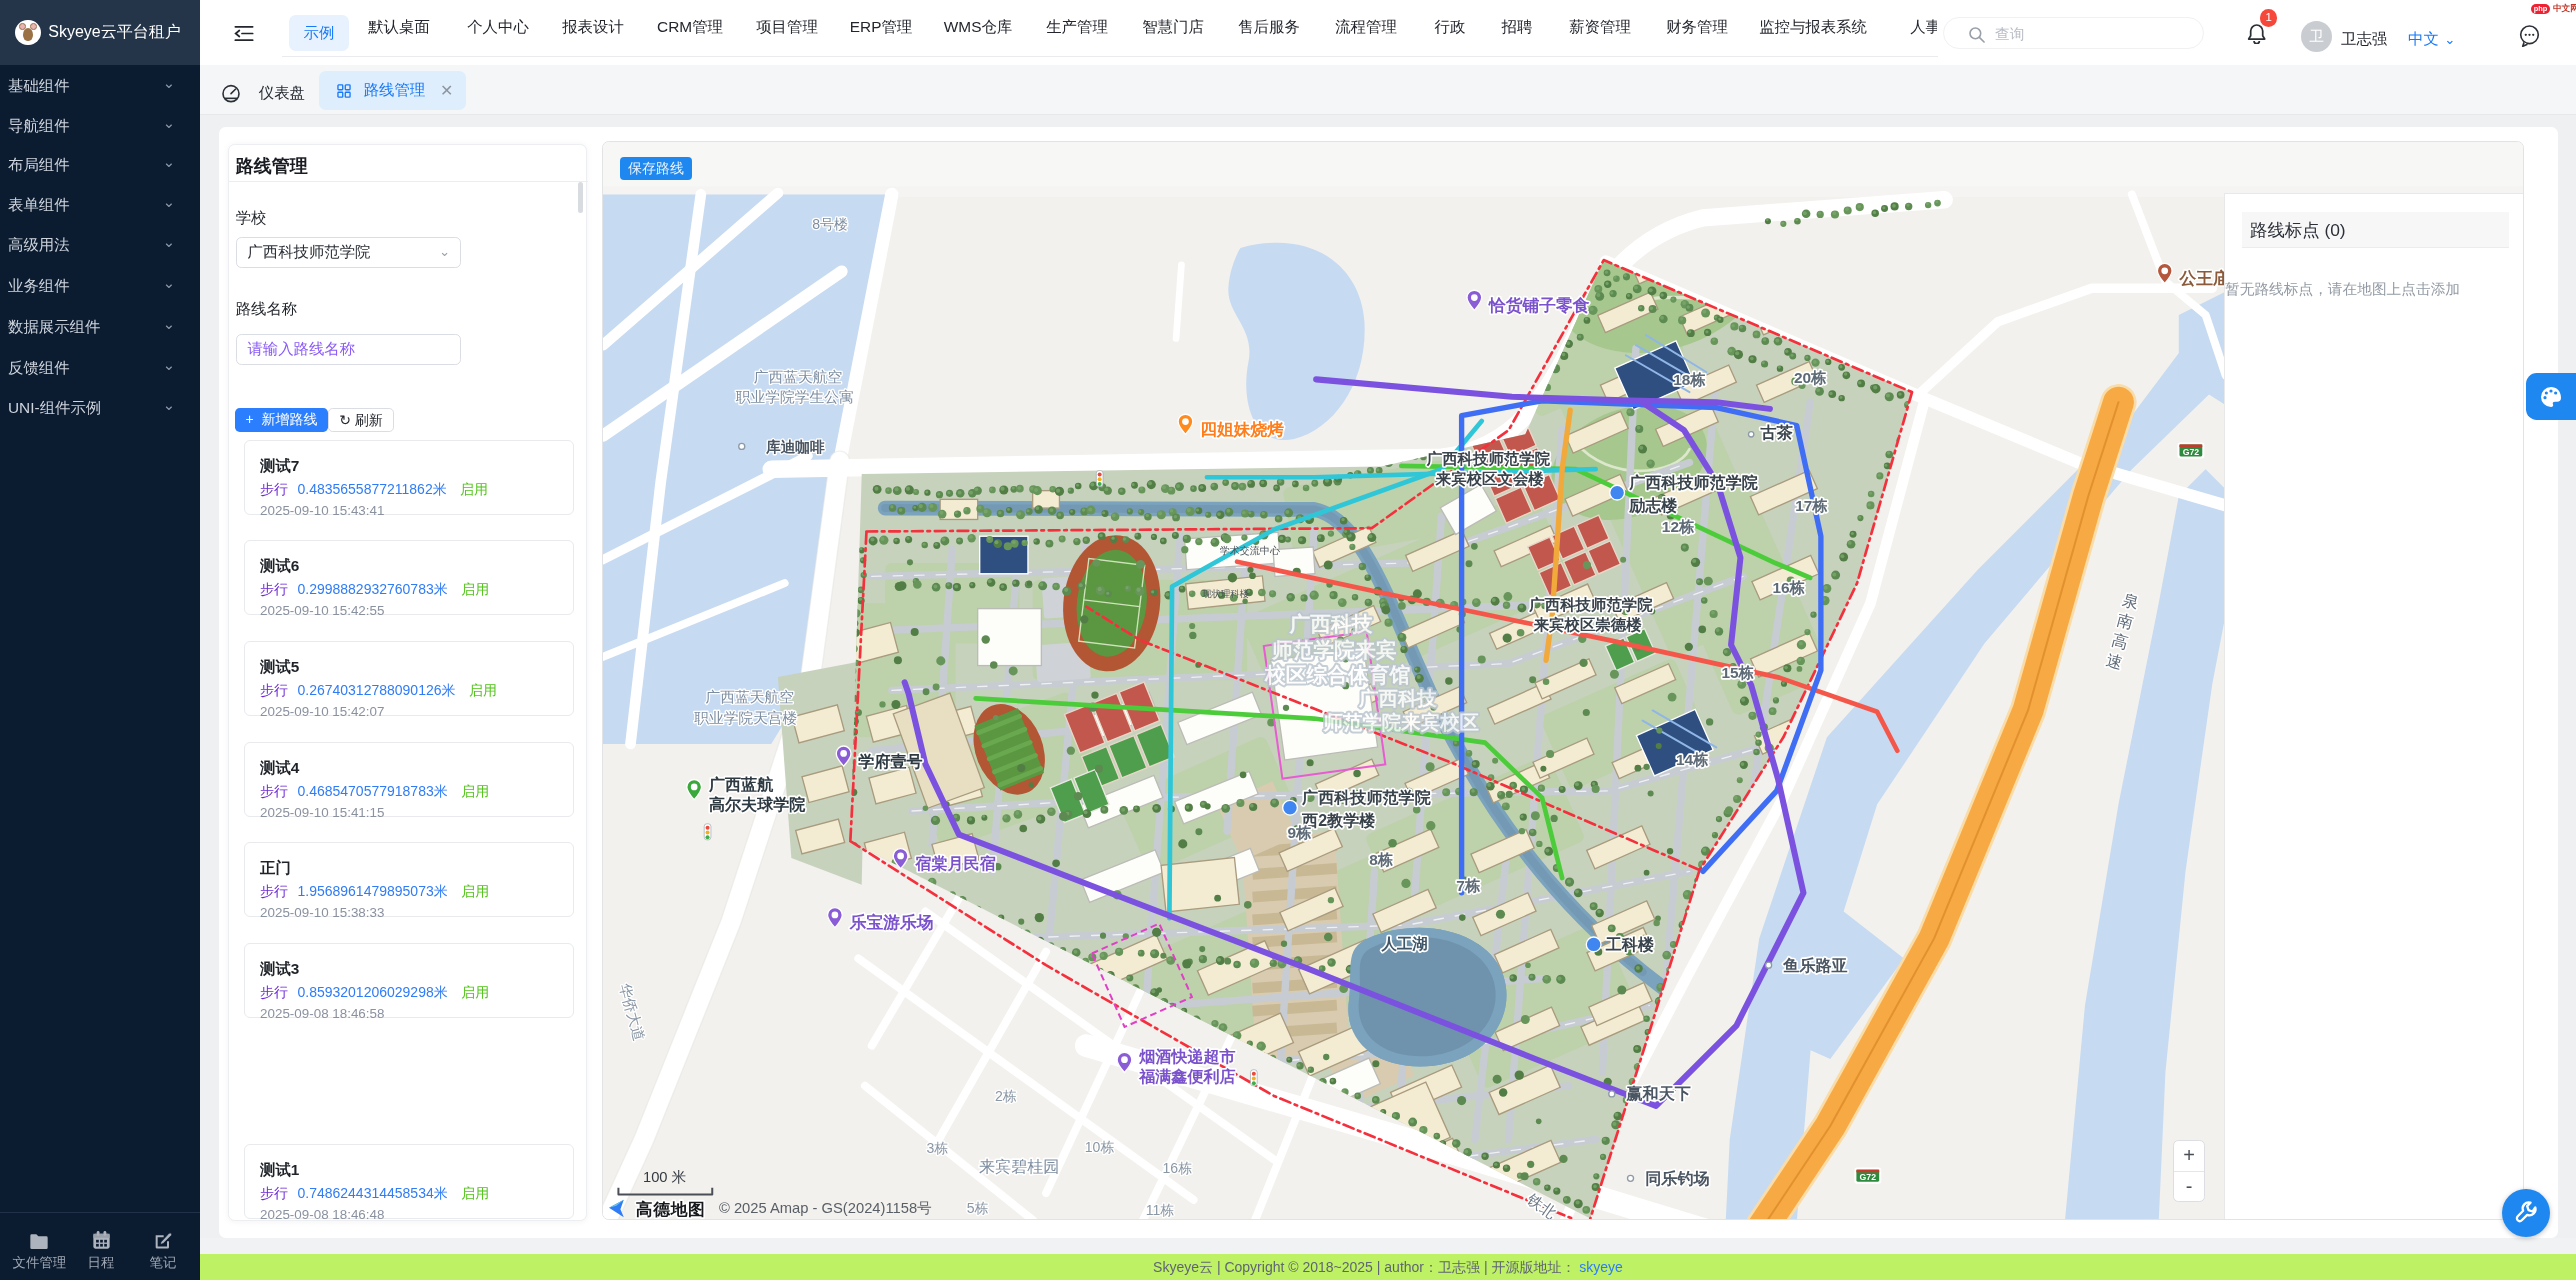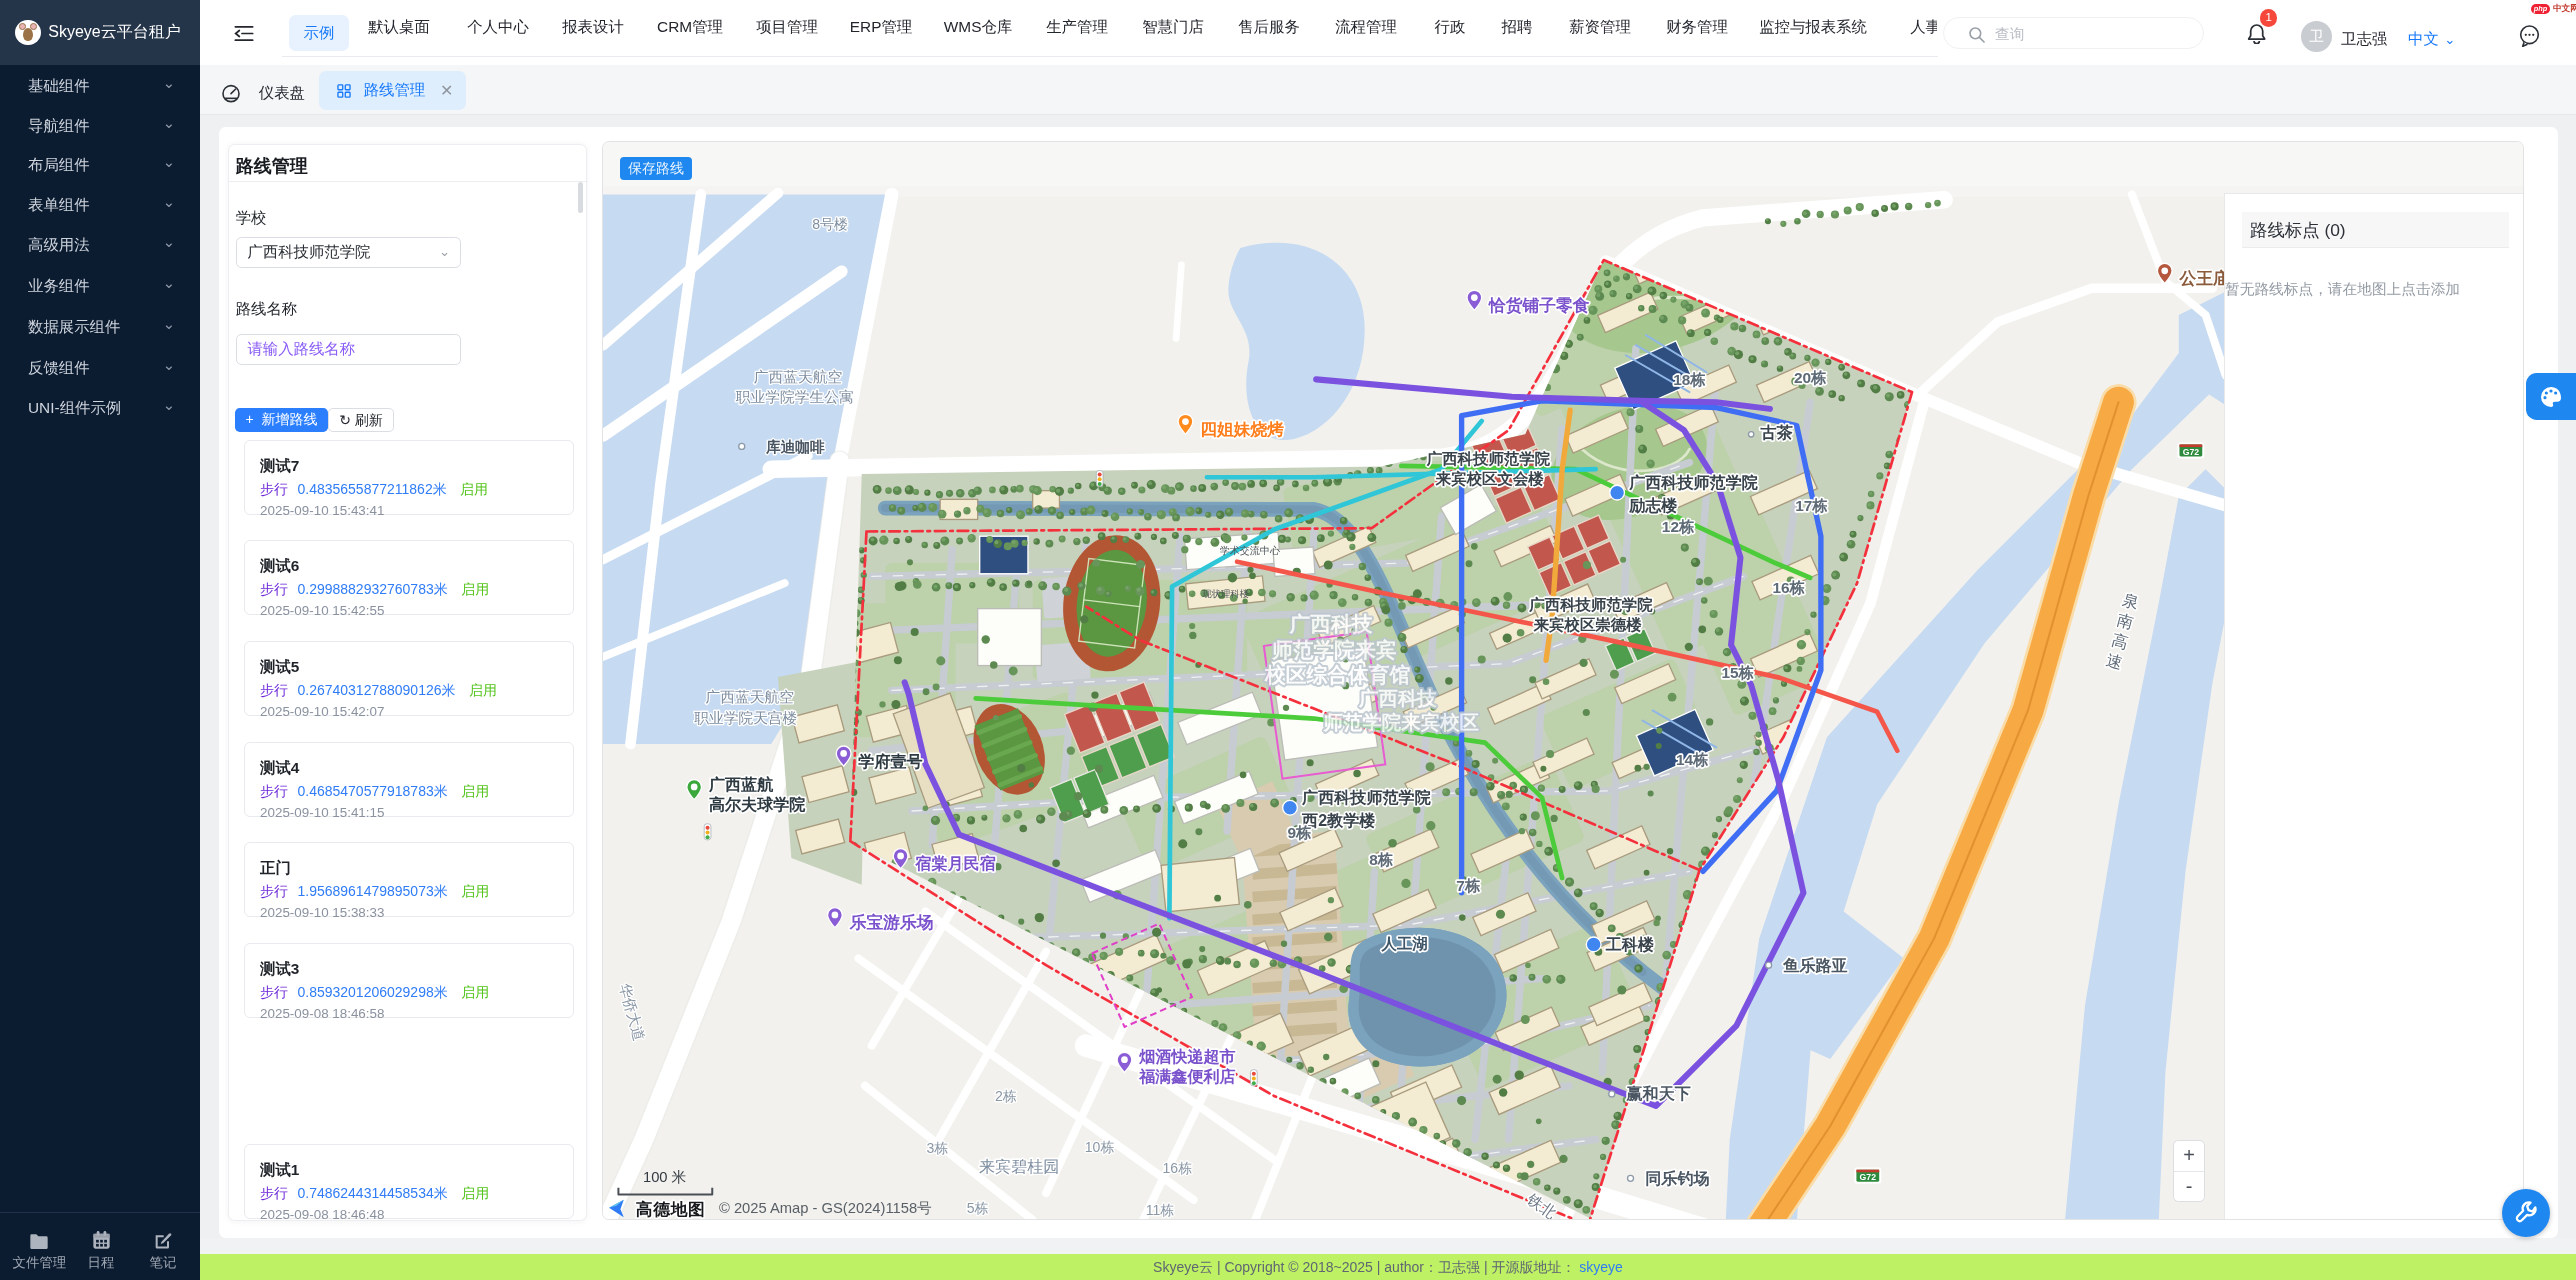--- a/index.html
+++ b/index.html
@@ -5,21 +5,21 @@
 html,body{width:2576px;height:1281px;overflow:hidden;font-family:"Liberation Sans",sans-serif;background:#eef0f2;position:relative}
 
 #side{position:absolute;left:0;top:0;width:200px;height:1281px;background:#0b1b30}
 #sidehead{position:absolute;left:0;top:0;width:200px;height:65px;background:#243449;display:flex;align-items:center}
 #logo{width:25.5px;height:25.5px;border-radius:50%;background:#ffffff;margin-left:15.4px;position:relative;overflow:hidden}
 #logo i{position:absolute;left:8px;top:8px;width:10px;height:13.4px;background:#9a7246;border-radius:50% 50% 45% 45%}
 #logo b{position:absolute;left:4px;top:3.4px;width:6.7px;height:6.7px;background:#e8b4b4;border-radius:50%;border:0.7px solid #9a7246}
 #logo u{position:absolute;right:4px;top:3.4px;width:6.7px;height:6.7px;background:#e8b4b4;border-radius:50%;border:0.7px solid #9a7246}
 #sidehead span{color:#fff;font-size:16px;margin-left:7.4px;white-space:nowrap}
 .mitem{position:absolute;left:0;width:200px;height:40px;color:#ced4dd;font-size:15.4px;display:flex;align-items:center}
-.mitem span{margin-left:28px}
+.mitem span{margin-left:8px}
 .mitem i{position:absolute;right:25px;font-style:normal;color:#8e98a8;font-size:14.7px;top:8px}
 #dock{position:absolute;left:0;bottom:0;width:200px;height:69px;border-top:0.7px solid #22314a}
 .dk{position:absolute;bottom:8.7px;width:60px;text-align:center;color:#a0a8b4;font-size:13.4px}
 .dk svg{display:block;margin:0 auto 4px}
 
 #hd{position:absolute;left:200px;top:0;width:2376px;height:65px;background:#fff}
 #hdline{position:absolute;left:82px;top:56px;width:1656px;height:0.7px;background:#e9ebee}
 #burger{position:absolute;left:34px;top:23.5px}
 #tabs{position:absolute;left:0;top:0;width:1737px;height:65px;overflow:hidden}
 .tab{position:absolute;top:17.4px;font-size:15.4px;color:#23262d;transform:translateX(-50%);white-space:nowrap}
@@ -28,21 +28,21 @@
 #search svg{position:absolute;left:24px;top:7.4px}
 #search span{position:absolute;left:51px;top:6.7px;font-size:14.7px;color:#b8bcc4}
 #bell{position:absolute;left:2046px;top:23px}
 #badge{position:absolute;left:2060px;top:9.4px;width:17.4px;height:17.4px;background:#f5483b;border-radius:50%;color:#fff;font-size:11.4px;text-align:center;line-height:17.4px}
 #avatar{position:absolute;left:2101px;top:21.4px;width:31px;height:31px;border-radius:50%;background:#c9ccd1;color:#fff;font-size:14.7px;text-align:center;line-height:31px}
 #uname{position:absolute;left:2141px;top:29px;font-size:15.4px;color:#23262d}
 #lang{position:absolute;left:2208px;top:29px;font-size:15.4px;color:#1779fa}
 #lang i{font-style:normal;font-size:13.4px;margin-left:5.4px}
 #chat{position:absolute;left:2318px;top:24px}
 #phpw{position:absolute;left:2331px;top:1.3px;height:13.4px;white-space:nowrap}
-#phpw b{display:inline-block;background:#e23;color:#fff;border-radius:5.4px;font-size:7.4px;padding:0.7px 2.7px;font-style:italic}
+#phpw b{display:inline-block;background:#e23;color:#fff;border-radius:5.4px;font-size:7.4px;padding:0.7px 2.7px;}
 #phpw span{color:#c0392b;font-size:8.7px;font-weight:700}
 
 #tbar{position:absolute;left:200px;top:65px;width:2376px;height:50px;background:#f5f6f7;border-bottom:0.7px solid #e7e8ea}
 #tb1{position:absolute;left:21.4px;top:18px;display:flex;align-items:flex-start;color:#272b33;font-size:15.4px}
 #tb1 svg{margin-right:17.4px}
 #tb2{position:absolute;left:119px;top:6px;width:147px;height:39px;background:#dfeefd;border-radius:6.7px;display:flex;align-items:center}
 #tb2 .grid{margin-left:18px}
 #tb2 span{color:#1779fa;font-size:15.4px;margin-left:12.7px}
 #tb2 i{font-style:normal;color:#8f959e;font-size:16px;margin-left:14.7px}
 

